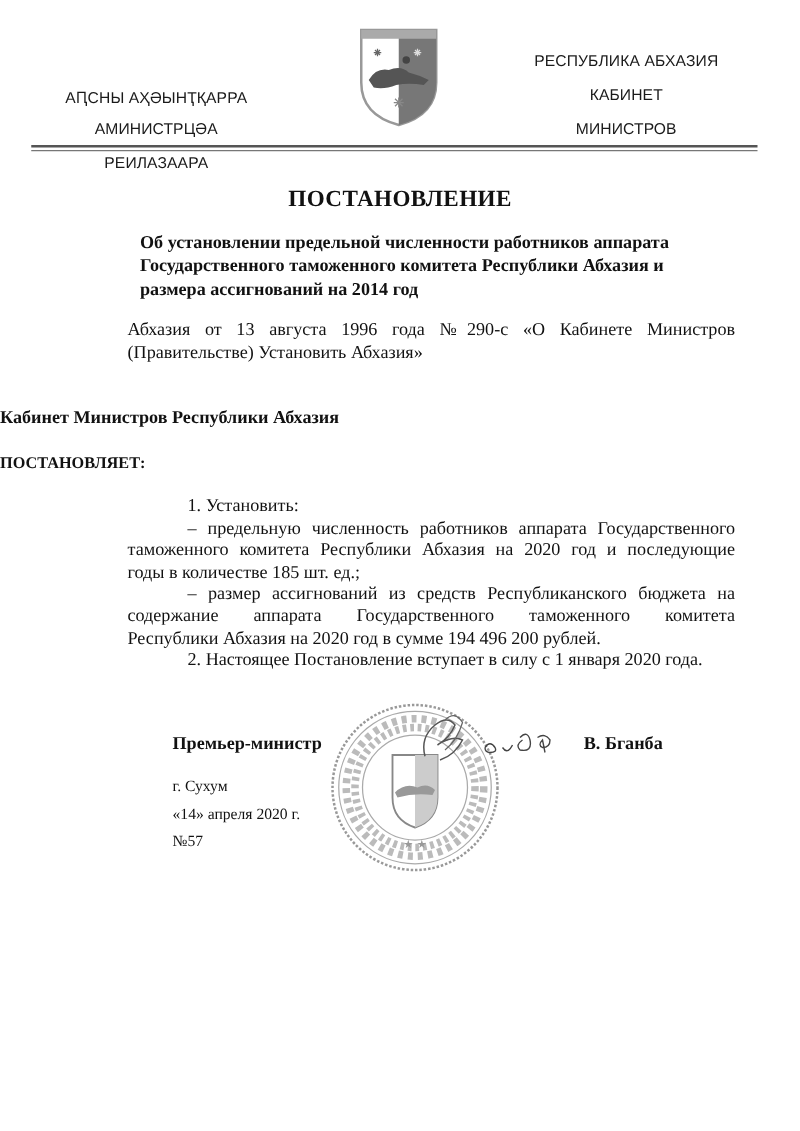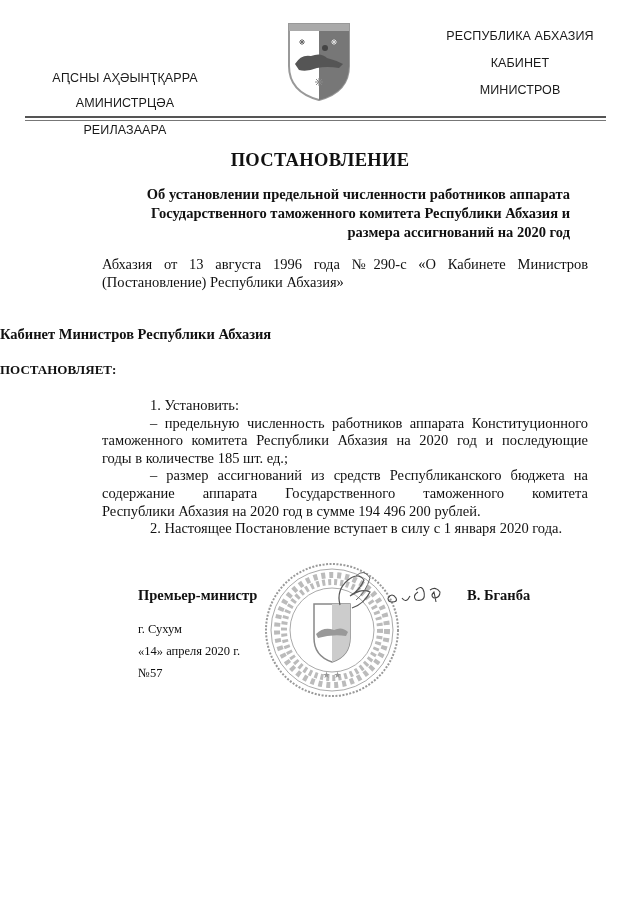--- a/index.html
+++ b/index.html
@@ -6,30 +6,30 @@
   body {
     width: 640px; height: 905px; background: #ffffff; position: relative; overflow: hidden;
     font-family: "Liberation Serif", serif; color: #111;
   }
   .abs { position: absolute; }
   .hdr {
     font-family: "Liberation Sans", sans-serif; font-size: 12.5px; color: #1a1a1a;
     text-align: center; letter-spacing: 0.1px;
   }
   .hdr-left { left: 30px; width: 190px; }
-  .hdr-right { left: 420px; width: 200px; }
+  .hdr-right { left: 401px; width: 200px; margin-top: 13px; }
   .hdr-line { position: absolute; left: 0; width: 100%; }
   .rule {
     position: absolute; left: 25px; width: 581px; top: 116px; height: 5px;
     border-top: 2px solid #555; border-bottom: 1.5px solid #777; box-sizing: border-box;
   }
   .emblem { left: 287px; top: 22px; width: 64px; height: 80px; }
 
   .title { left: 0; width: 640px; top: 150px; text-align: center; font-weight: bold; font-size: 18.5px; letter-spacing: 0.3px; }
-  .subtitle { left: 84px; width: 486px; top: 185px; text-align: right; font-weight: bold; font-size: 14.5px; line-height: 19px; }
+  .subtitle { left: 112px; width: 486px; top: 185px; text-align: left; font-weight: bold; font-size: 14.5px; line-height: 19px; }
 
   .para {
     left: 102px; width: 486px; font-size: 14.5px; line-height: 17.6px; text-align: justify;
   }
   .center-b { left: 0; width: 640px; text-align: left; font-weight: bold; font-size: 14.5px; }
   .p-line { display: block; }
   .just { text-align: justify; text-align-last: justify; }
 
   .sig-role { left: 138px; top: 587px; font-weight: bold; font-size: 14.5px; }
   .sig-name { left: 467px; top: 587px; font-weight: bold; font-size: 14.5px; }
@@ -71,35 +71,35 @@
   <span class="hdr-line" style="top:83px;">МИНИСТРОВ</span>
 </div>
 
 <div class="rule"></div>
 
 <div class="abs title">ПОСТАНОВЛЕНИЕ</div>
 
 <div class="abs subtitle">
   <span class="p-line">Об установлении предельной численности работников аппарата</span>
   <span class="p-line">Государственного таможенного комитета Республики Абхазия и</span>
-  <span class="p-line">размера ассигнований на 2020 год</span>
+  <span class="p-line">размера ассигнований на 2014 год</span>
 </div>
 
 <div class="abs para" style="top:256px;">
   <span class="p-line just">Абхазия от 13 августа 1996 года №290-с «О Кабинете Министров</span>
-  <span class="p-line">(Постановление) Республики Абхазия»</span>
+  <span class="p-line">(Правительстве) Установить Абхазия»</span>
 </div>
 
 <div class="abs center-b" style="top:326px;">Кабинет Министров Республики Абхазия</div>
 
 <div class="abs center-b" style="top:362px;font-size:13px;">ПОСТАНОВЛЯЕТ:</div>
 
 <div class="abs para" style="top:397px;">
   <span class="p-line" style="padding-left:48px;">1. Установить:</span>
-  <span class="p-line just" style="padding-left:48px;">– предельную численность работников аппарата Конституционного</span>
+  <span class="p-line just" style="padding-left:48px;">– предельную численность работников аппарата Государственного</span>
   <span class="p-line just">таможенного комитета Республики Абхазия на 2020 год и последующие</span>
   <span class="p-line">годы в количестве 185 шт. ед.;</span>
   <span class="p-line just" style="padding-left:48px;">– размер ассигнований из средств Республиканского бюджета на</span>
   <span class="p-line just">содержание аппарата Государственного таможенного комитета</span>
   <span class="p-line">Республики Абхазия на 2020 год в сумме 194 496 200 рублей.</span>
   <span class="p-line" style="padding-left:48px;">2. Настоящее Постановление вступает в силу с 1 января 2020 года.</span>
 </div>
 
 <div class="abs stamp">
   <svg width="140" height="140" viewBox="0 0 140 140">

